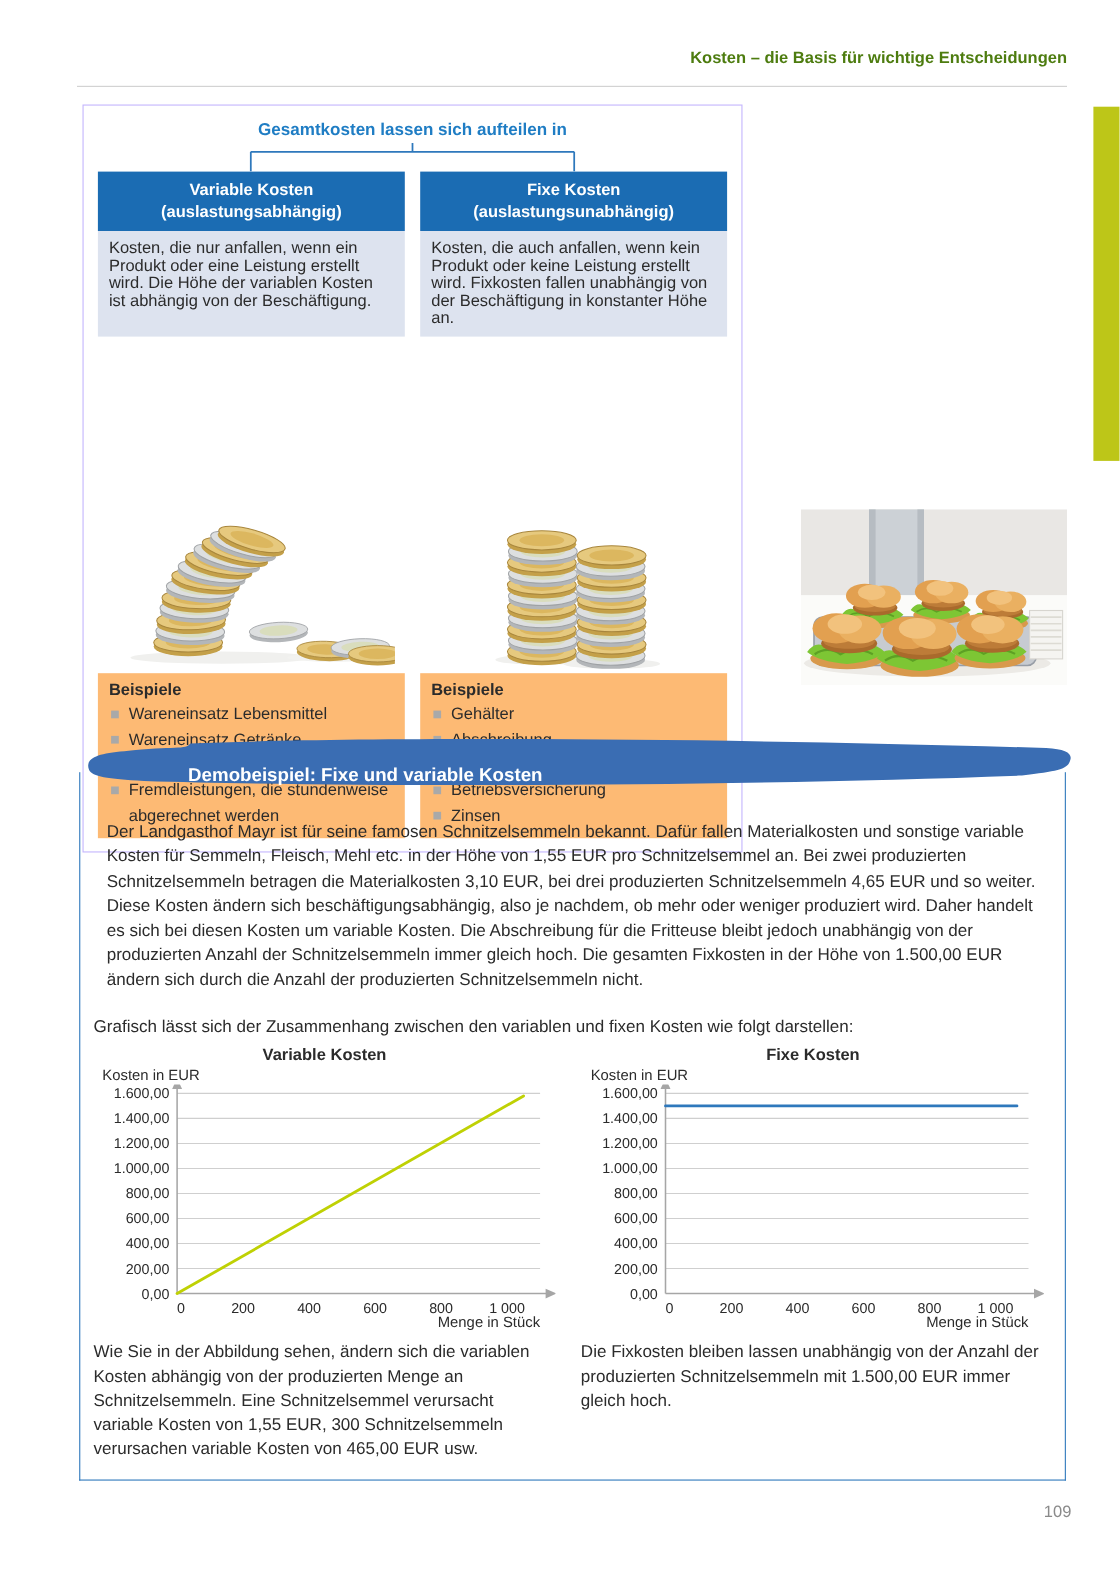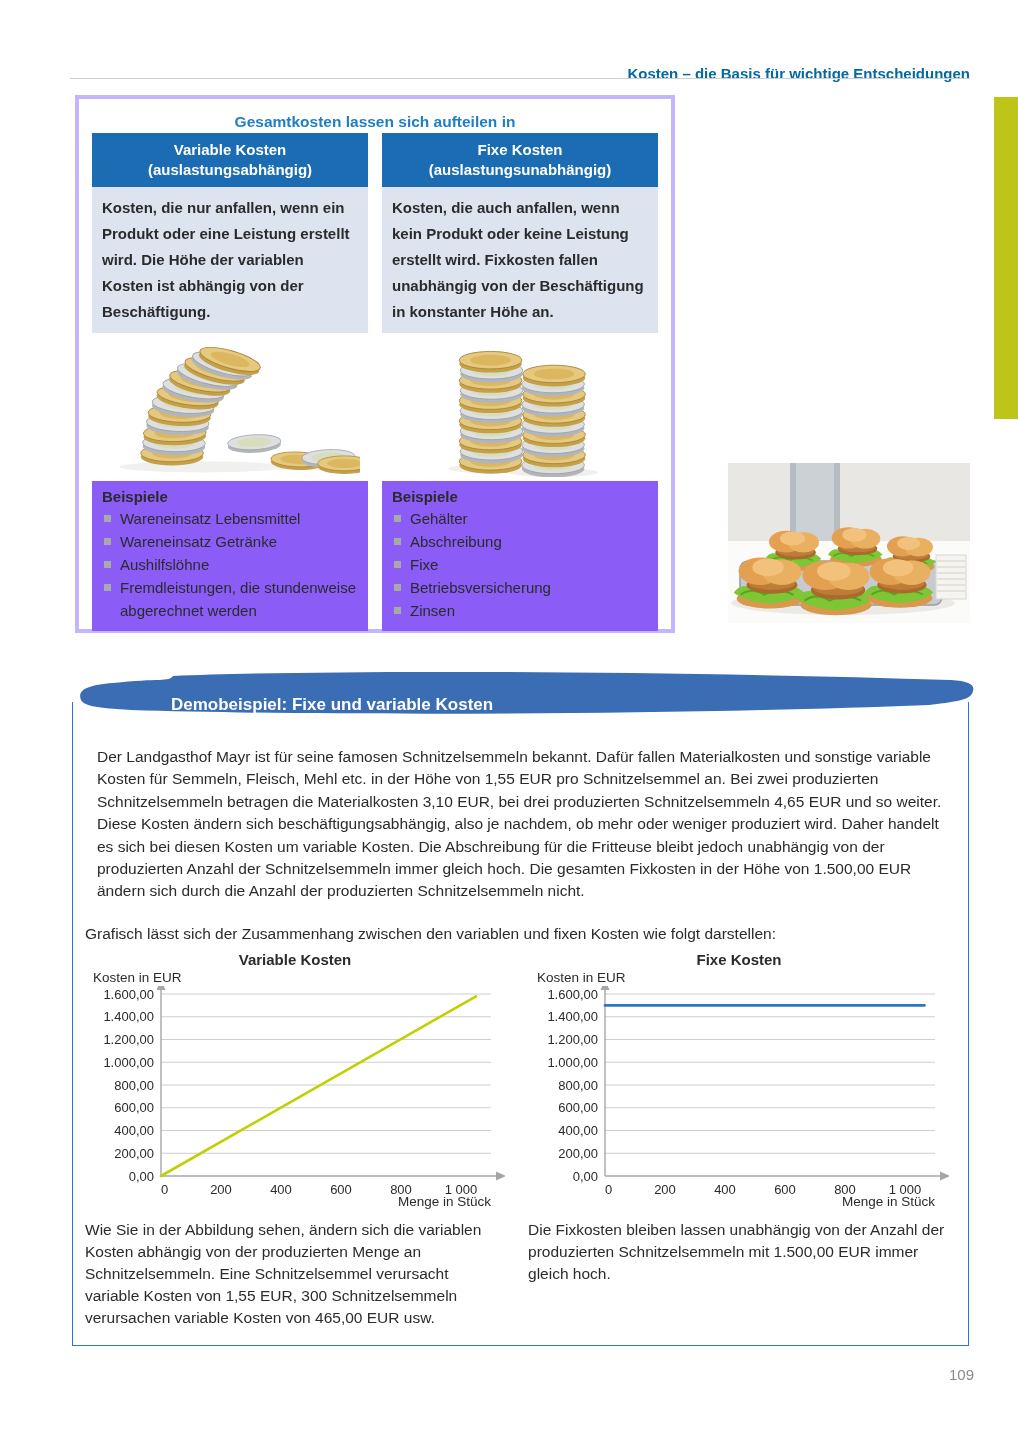--- a/index.html
+++ b/index.html
@@ -1,35 +1,35 @@
 <!DOCTYPE html>
 <html lang="de"><head>
 <meta charset="utf-8">
 <style>
   html,body{margin:0;padding:0;background:#fff;}
   .page{position:relative;width:1018px;height:1440px;background:#ffffff;overflow:hidden;
         font-family:"Liberation Sans",sans-serif;color:#2b2b2b;}
 
   
-  .runhead{position:absolute;top:65px;right:48px;font-size:15px;font-weight:bold;color:#0369a1;}
+  .runhead{position:absolute;top:44px;right:48px;font-size:15px;font-weight:bold;color:#4d7c0f;}
   .runhead-rule{position:absolute;top:78px;left:70px;right:48px;height:1px;background:#cfcfcf;}
   .green-tab{position:absolute;top:97px;right:0;width:24px;height:322px;background:#bdc618;}
 
   
-  .overview{position:absolute;left:75px;top:95px;width:600px;height:538px;box-sizing:border-box;
-            border:4px solid #c4b5fd;padding:10px 13px 12px 13px;display:flex;flex-direction:column;}
+  .overview{position:absolute;left:75px;top:95px;width:600px;height:680px;box-sizing:border-box;
+            border:1px solid #c4b5fd;padding:10px 13px 12px 13px;display:flex;flex-direction:column;}
   .ov-title{text-align:center;color:#1f7dc4;font-weight:bold;font-size:15.5px;padding-top:4px;}
   .ov-connector{width:100%;height:26px;display:block;margin-top:2px;}
   .ov-grid{display:grid;grid-template-columns:1fr 1fr;column-gap:14px;flex:1;
            grid-template-rows:54px auto 1fr auto;}
   .col-header{background:#1b6cb3;color:#fff;font-weight:bold;font-size:15px;line-height:20px;
               display:flex;flex-direction:column;justify-content:center;align-items:center;text-align:center;}
-  .col-body{background:#dde3ef;font-size:15px;line-height:26px;padding:8px 10px;margin-top:0;font-weight:bold;}
+  .col-body{background:#dde3ef;font-size:15px;line-height:16px;padding:8px 10px;margin-top:0;}
   .coins-cell{display:flex;align-items:flex-end;justify-content:center;padding:6px 0 4px 0;}
-  .examples{background:#8b5cf6;padding:7px 10px 9px 10px;font-size:15px;}
+  .examples{background:#fdba74;padding:7px 10px 9px 10px;font-size:15px;}
   .examples-title{font-weight:bold;margin-bottom:2px;}
   .examples ul{list-style:none;margin:0;padding:0;}
   .examples li{position:relative;padding-left:18px;line-height:23px;}
   .examples li::before{content:"";position:absolute;left:2px;top:8px;width:7px;height:7px;background:#a9a9a9;}
 
   
   .photo{position:absolute;left:728px;top:463px;width:242px;height:160px;}
 
   
   .demo-box{position:absolute;left:72px;top:702px;width:897px;height:644px;box-sizing:border-box;

